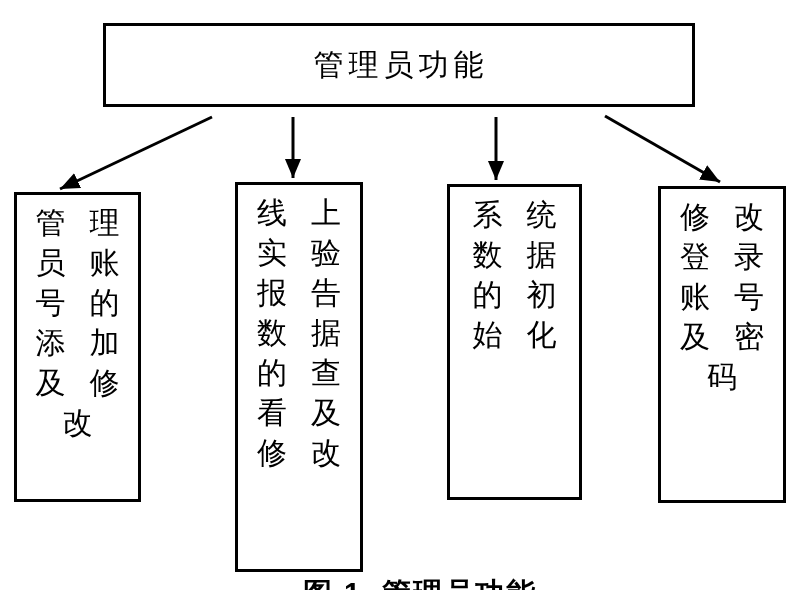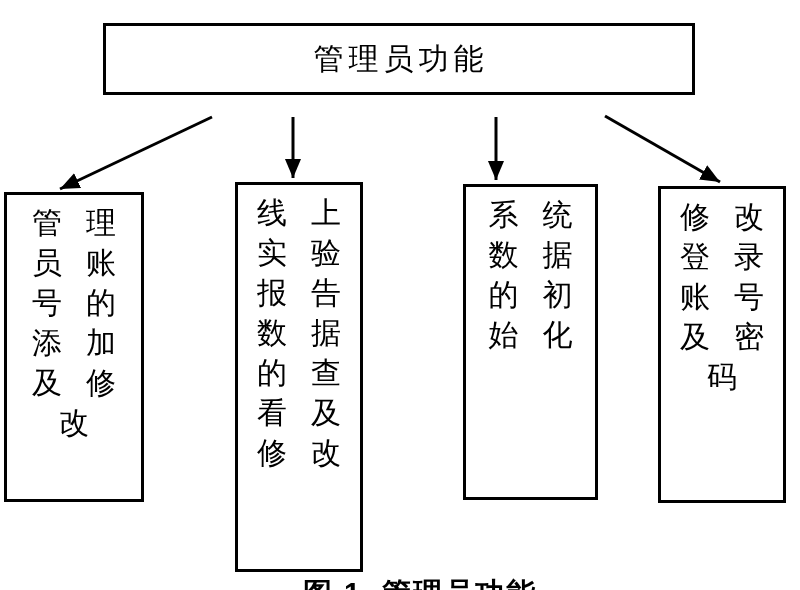--- a/index.html
+++ b/index.html
@@ -26,21 +26,21 @@
   }
   .arrows line {
     stroke: #000000;
     stroke-width: 3;
   }
   .top-box {
     position: absolute;
     left: 103px;
     top: 23px;
     width: 592px;
-    height: 72px;
+    height: 84px;
     box-sizing: border-box;
     border: 3px solid #000000;
     display: flex;
     align-items: center;
     justify-content: center;
     font-size: 30px;
     letter-spacing: 5px;
   }
   .top-box .label {
     transform: translateX(2px);
@@ -57,23 +57,23 @@
     line-height: 40px;
   }
   .vtext {
     display: inline-block;
     width: max-content;
     white-space: pre;
     letter-spacing: 24px;
     text-align: center;
     transform: translateX(12px); 
   }
-  .vbox1 { left: 4px;  top: 192px; width: 140px; height: 310px; }
+  .vbox1 { left: 14px;  top: 192px; width: 127px; height: 310px; }
   .vbox2 { left: 235px; top: 182px; width: 128px; height: 390px; }
-  .vbox3 { left: 447px; top: 184px; width: 135px; height: 316px; margin-left: 16px; }
+  .vbox3 { left: 447px; top: 184px; width: 135px; height: 316px; }
   .vbox4 { left: 658px; top: 186px; width: 128px; height: 317px; }
   .caption {
     position: absolute;
     left: 0;
     top: 541px;
     width: 800px;
     text-align: center;
     font-family: "Liberation Sans", "DejaVu Sans", sans-serif;
     font-weight: bold;
     font-size: 29px;

